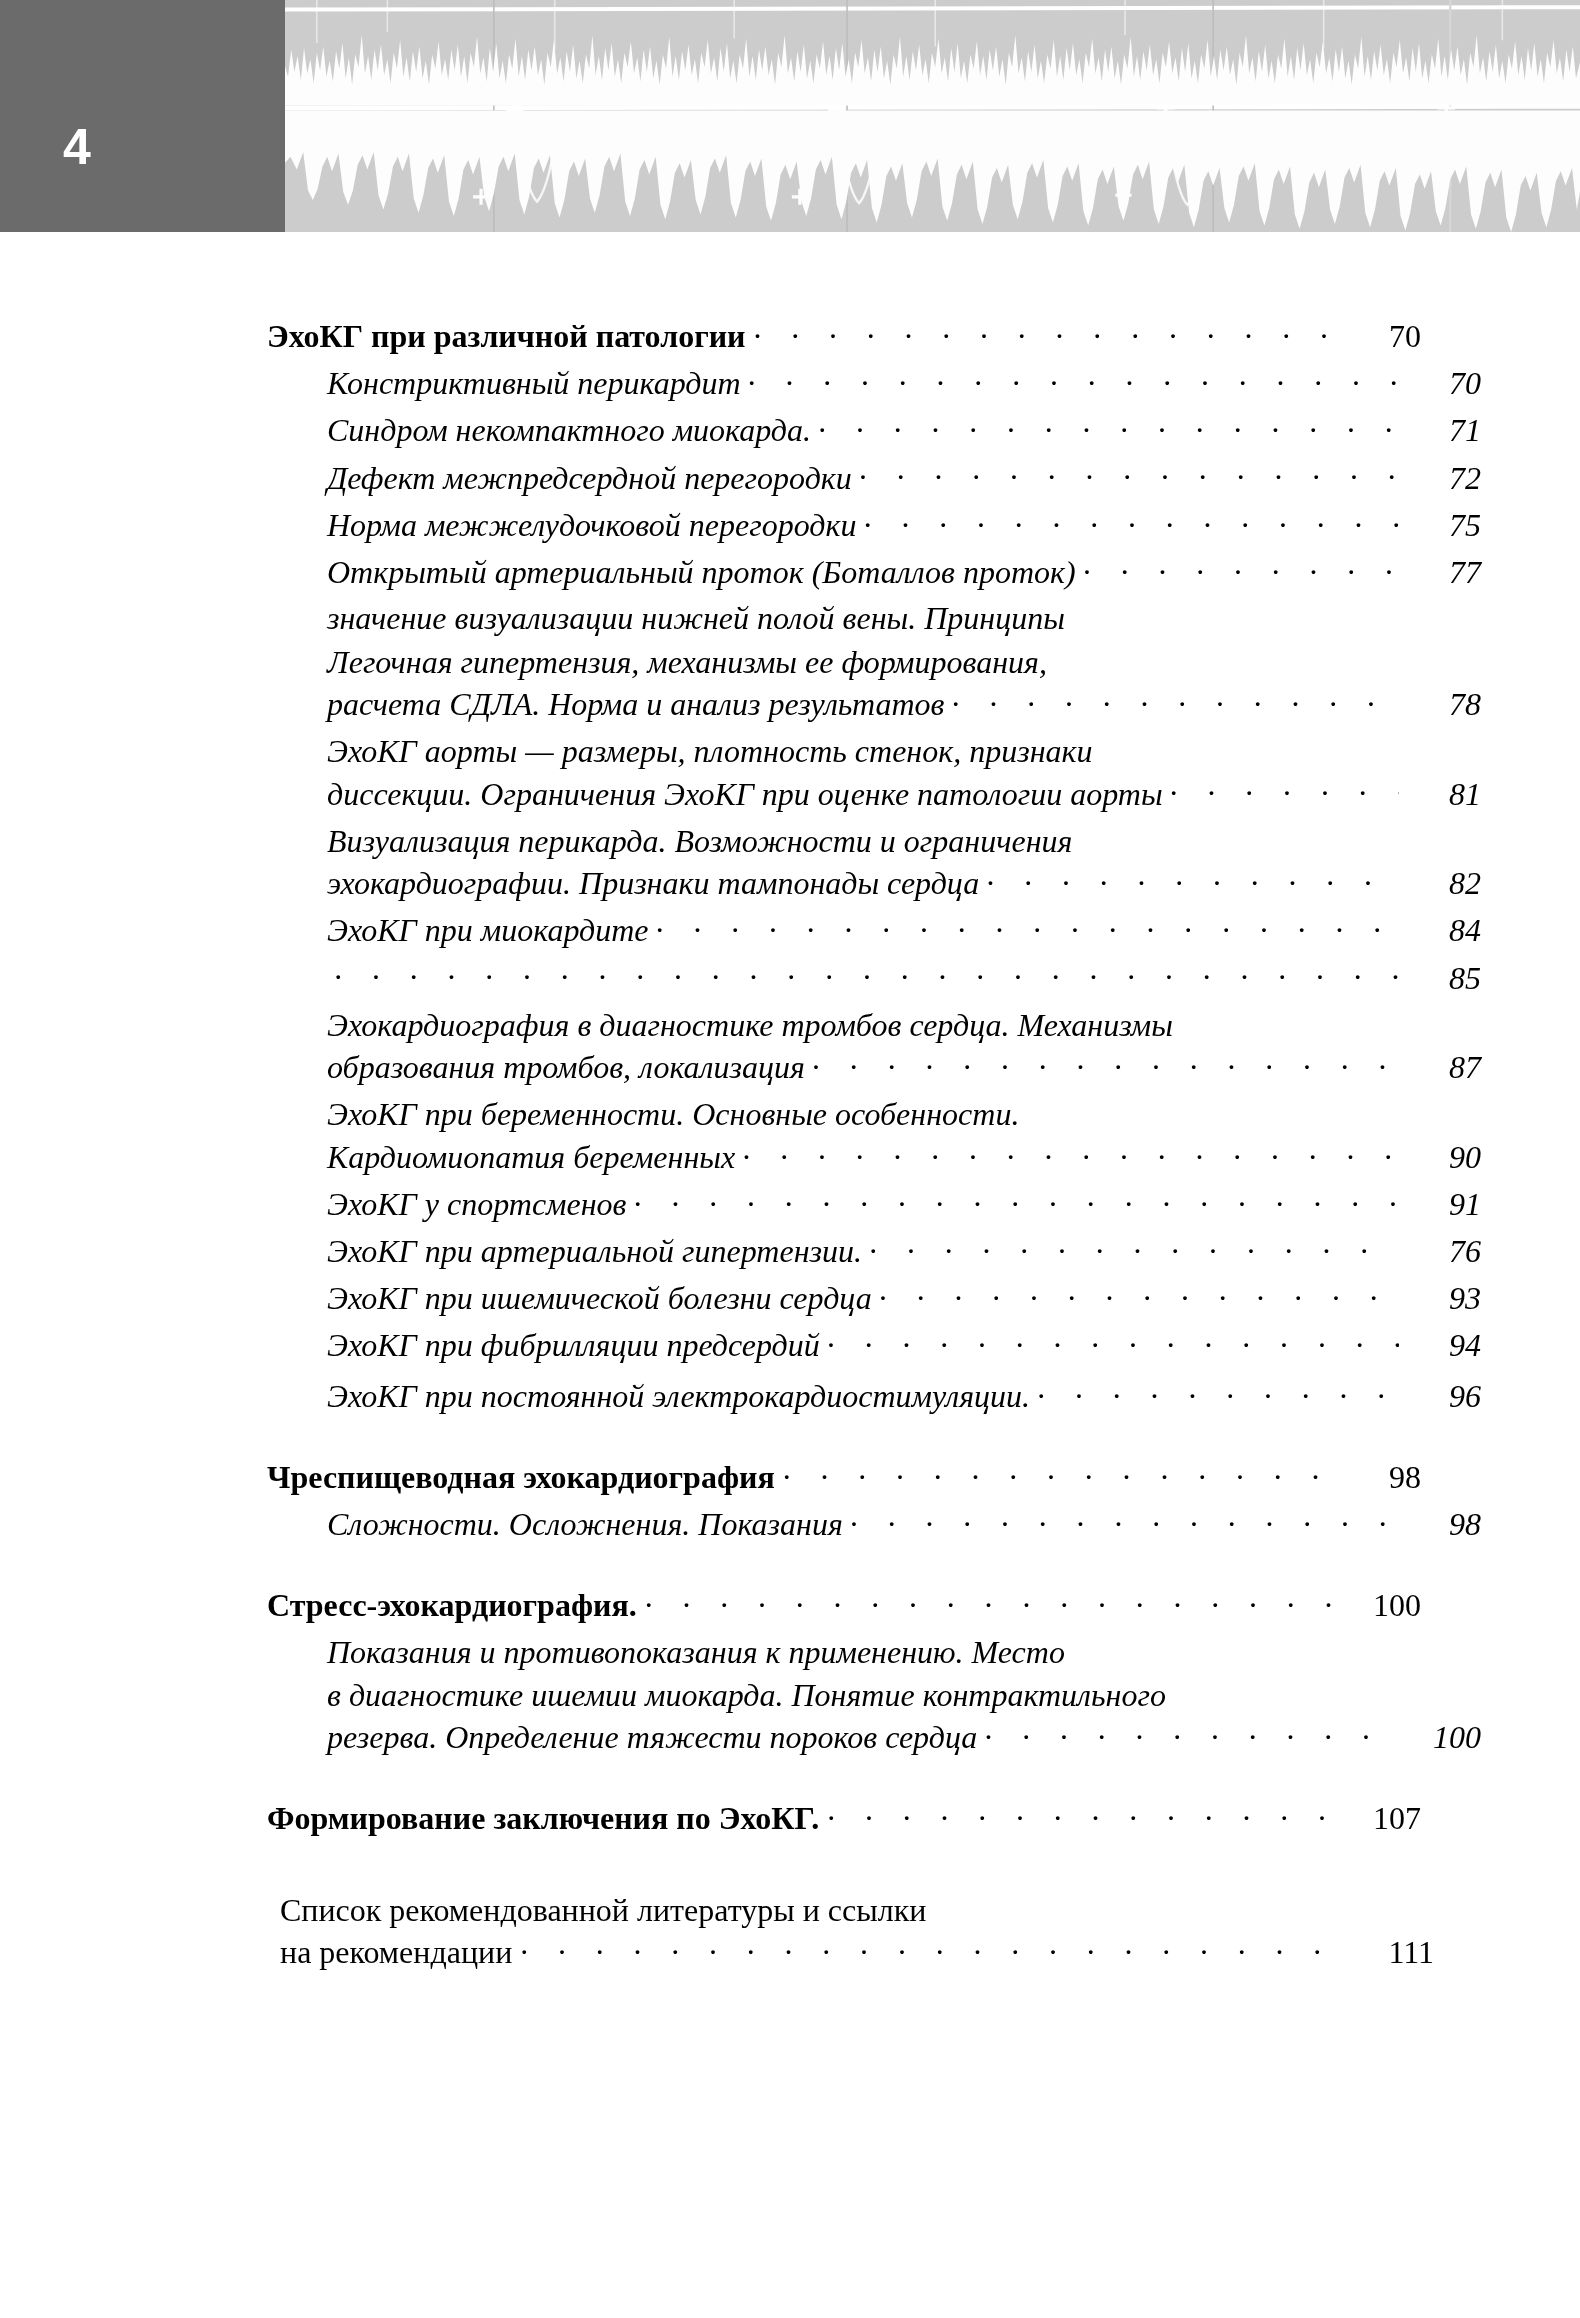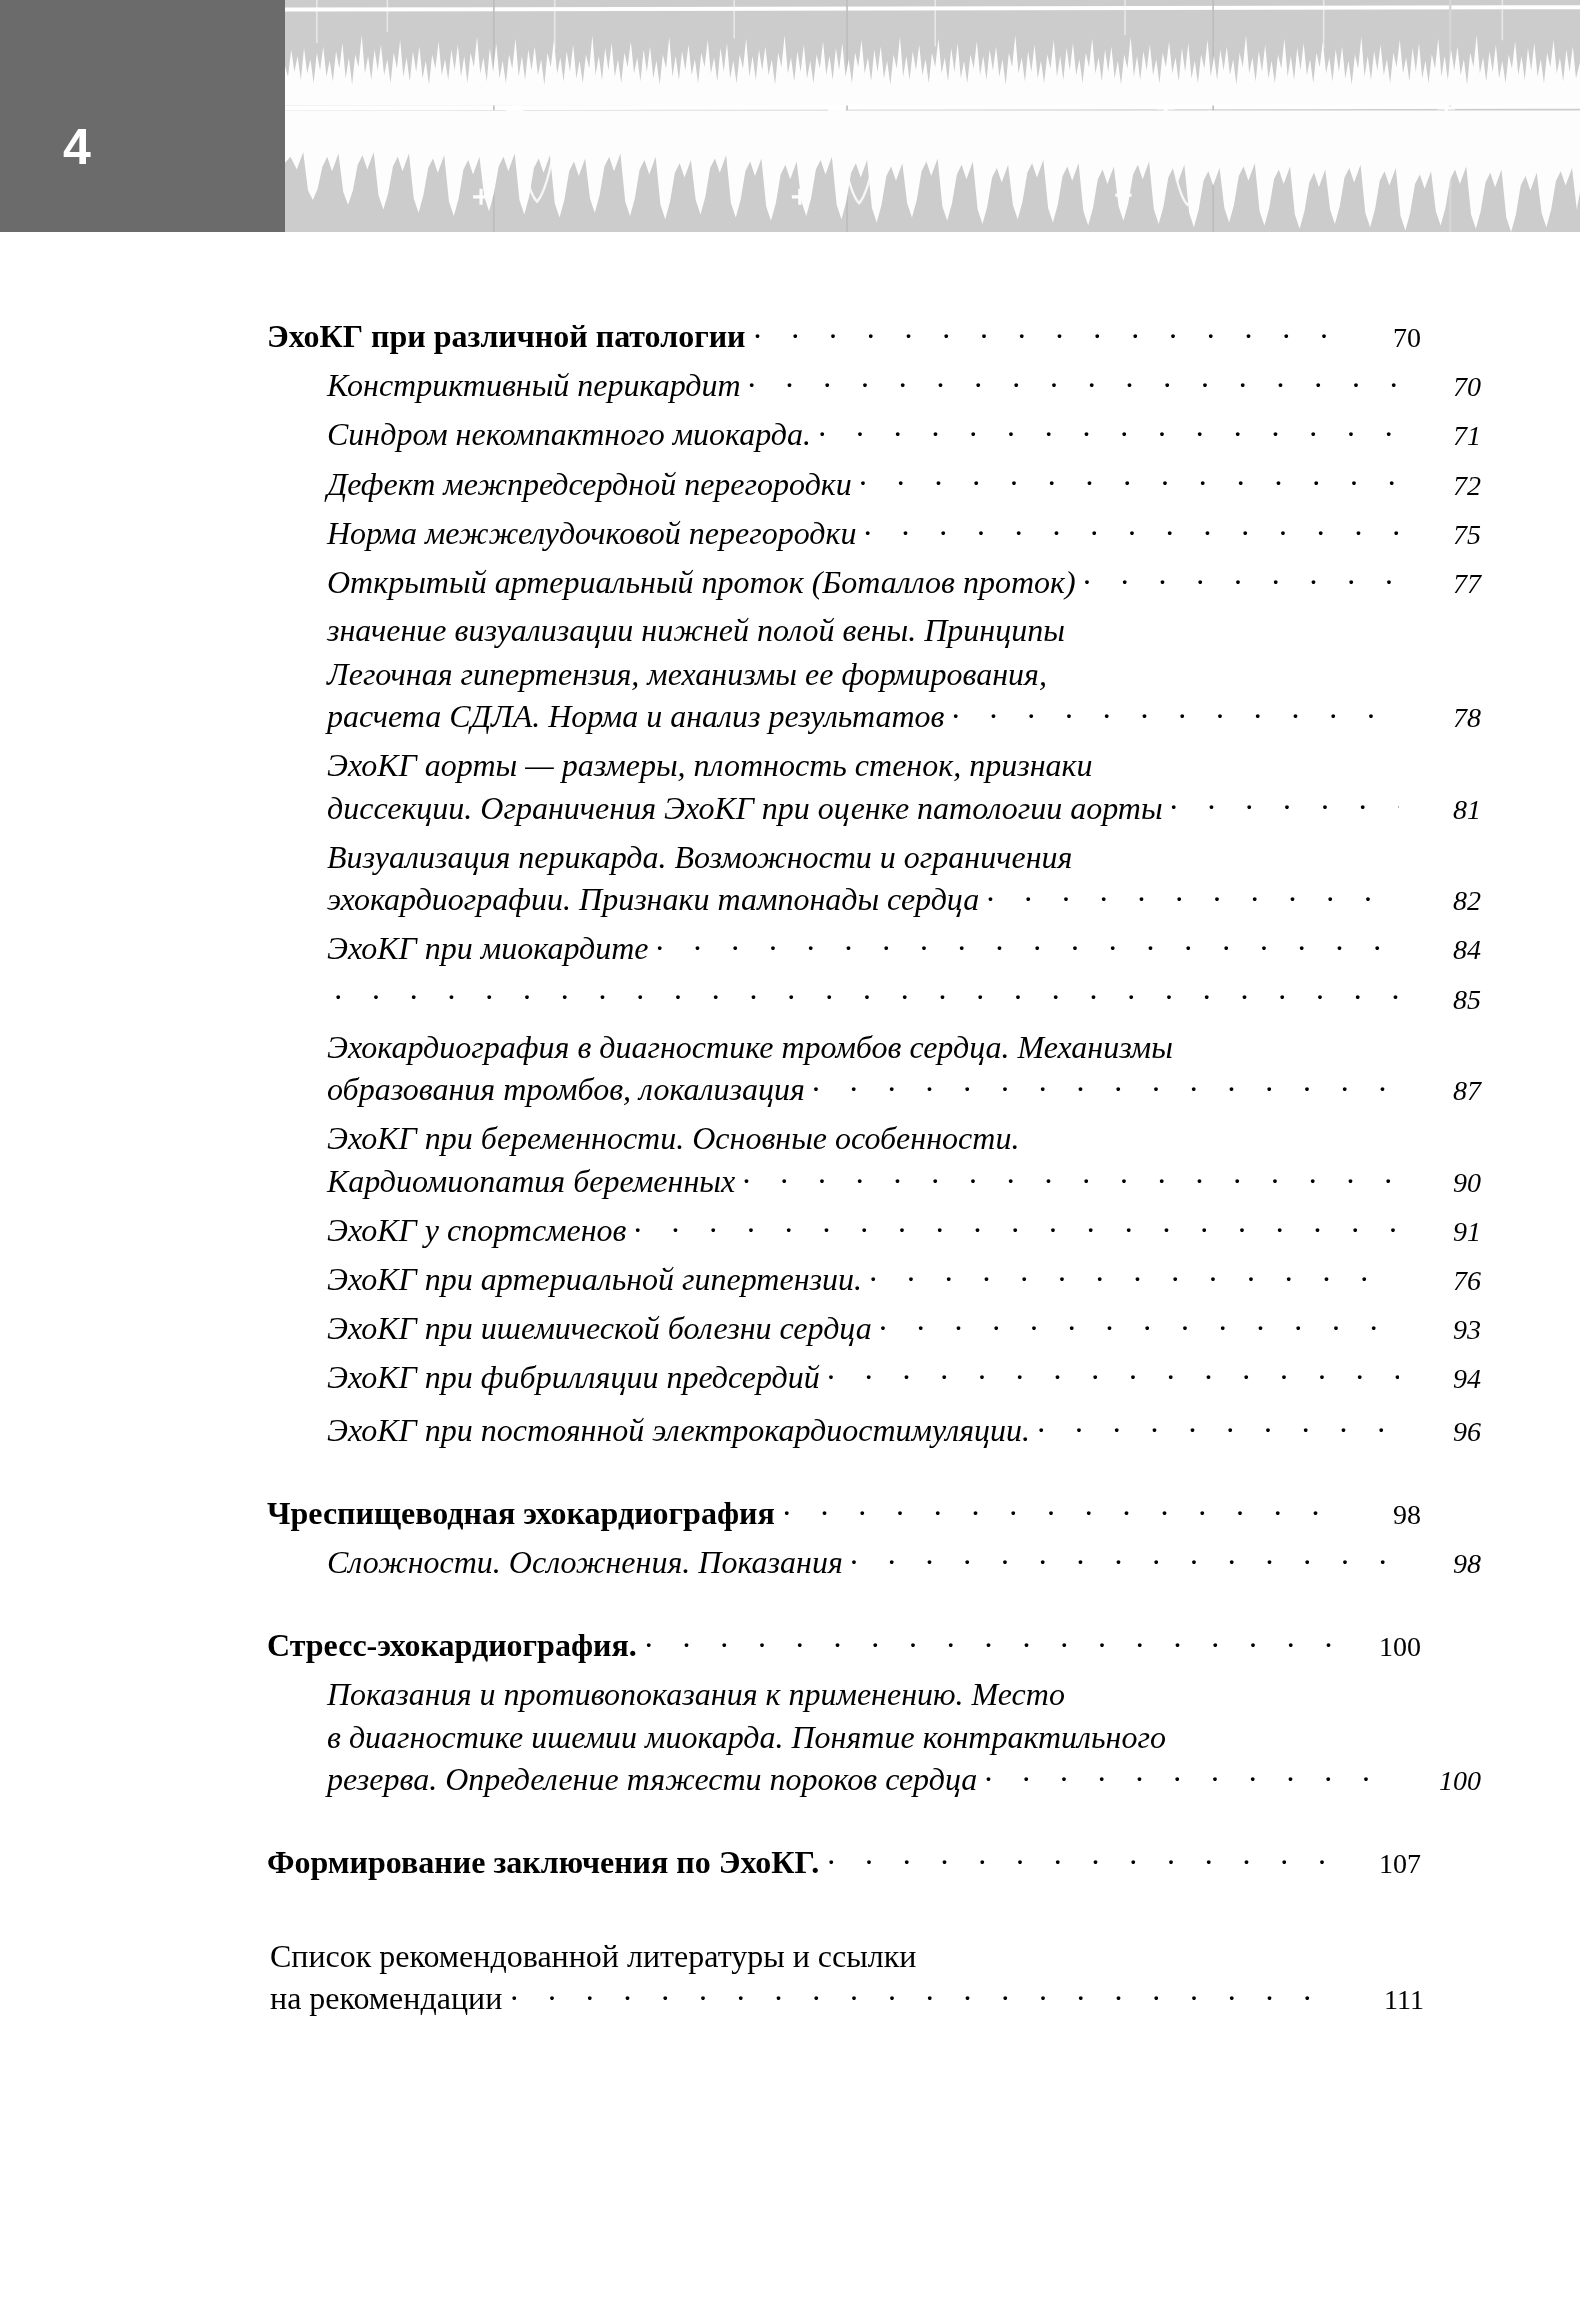--- a/index.html
+++ b/index.html
@@ -63,21 +63,21 @@
     top: 314px;
     width: 1154px;
   }
 
   .entry {
     position: relative;
     width: 100%;
   }
   .entry.lvl-section { margin-left: 0px; }
   .entry.lvl-sub     { margin-left: 60px; font-style: italic; }
-  .entry.lvl-plain   { margin-left: 3px; }
+  .entry.lvl-plain   { margin-left: 13px; }
 
   .entry .line {
     display: flex;
     align-items: baseline;
     font-size: 32px;
     line-height: 44px;
     white-space: nowrap;
   }
   .entry.lvl-section .line .txt { font-weight: bold; }
 
@@ -100,21 +100,21 @@
     font-size: 32px;
     letter-spacing: 0.34em;
     color: #000000;
     white-space: nowrap;
   }
 
   .entry .line .pgnum {
     flex: 0 0 auto;
     text-align: right;
     font-weight: normal;
-    font-size: 28px;
+    font-size: 32px;
   }
   
   .entry .line .pgnum-wrap {
     flex: 0 0 auto;
     display: block;
     text-align: right;
     width: 77px;
   }
   .entry.lvl-sub .line .pgnum-wrap { width: 77px; }
 

